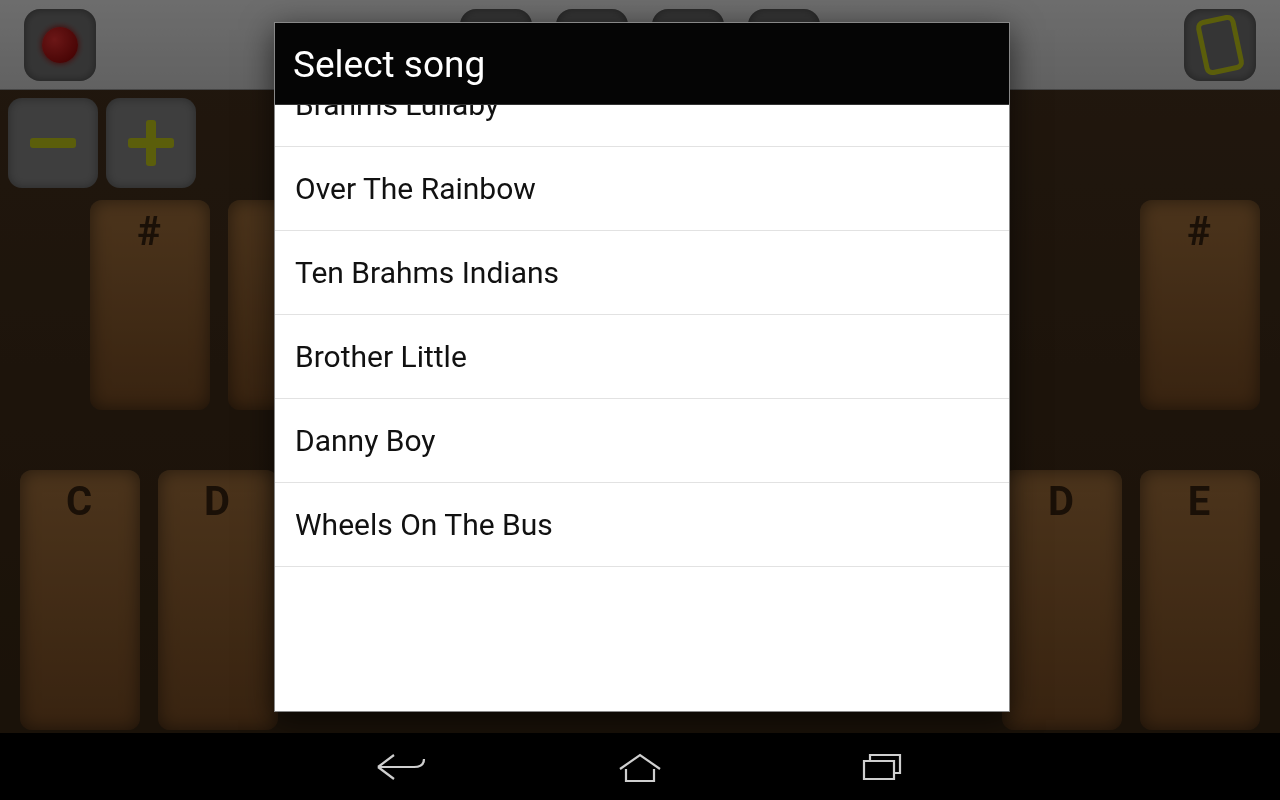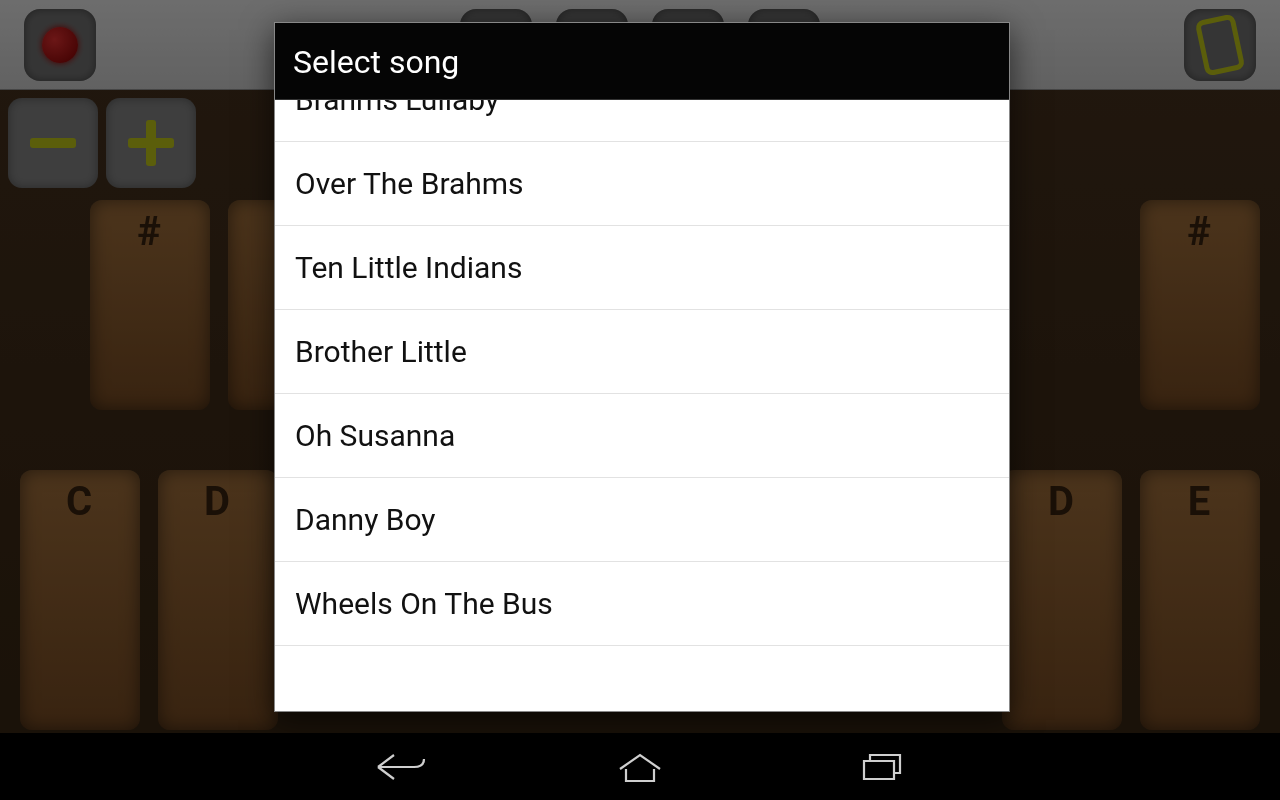--- a/index.html
+++ b/index.html
@@ -56,21 +56,21 @@
   
   .scrim { position:absolute; inset:0 0 67px 0; background: rgba(0,0,0,.55); }
 
   
   .dialog {
     position: absolute; left: 274px; top: 22px; width: 736px; height: 690px;
     background: #fff; border: 1px solid #888; box-shadow: 0 8px 30px rgba(0,0,0,.6);
     display: flex; flex-direction: column; overflow: hidden;
   }
   .dialog-title {
-    background: #050505; color: #fff; font-size: 32px; font-weight: 400;
+    background: #050505; color: #fff; font-size: 37px; font-weight: 400;
     padding: 20px 18px 18px; border-bottom: 1px solid #333;
   }
   .dialog-list { flex: 1; overflow: hidden; position: relative; }
   .dialog-list-inner { position: absolute; left:0; right:0; top: -42px; }
   .song-item {
     padding: 24px 20px; font-size: 30px; color: #111;
     border-bottom: 1px solid #e2e2e2; background:#fff;
     white-space: nowrap; overflow: hidden; text-overflow: ellipsis;
   }
 
@@ -121,24 +121,23 @@
   </div>
 </div>
 
 <div class="scrim"></div>
 
 <div class="dialog">
   <div class="dialog-title">Select song</div>
   <div class="dialog-list">
     <div class="dialog-list-inner">
       <div class="song-item">Brahms Lullaby</div>
-      <div class="song-item">Over The Brahms</div>
-      <div class="song-item">Ten Little Indians</div>
+      <div class="song-item">Over The Rainbow</div>
+      <div class="song-item">Ten Brahms Indians</div>
       <div class="song-item">Brother Little</div>
-      <div class="song-item">Oh Susanna</div>
       <div class="song-item">Danny Boy</div>
       <div class="song-item">Wheels On The Bus</div>
     </div>
   </div>
 </div>
 
 <div class="navbar">
   <div class="nav-icon">
     <svg viewBox="0 0 60 36" width="60" height="36">
         <path d="M8 18 L24 6 M8 18 L24 30 M8 18 H44 Q54 18 54 10"></path>

